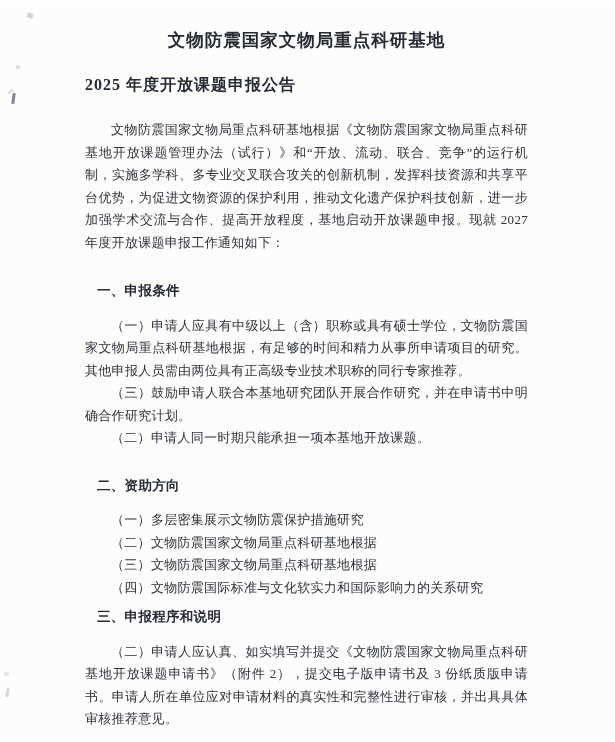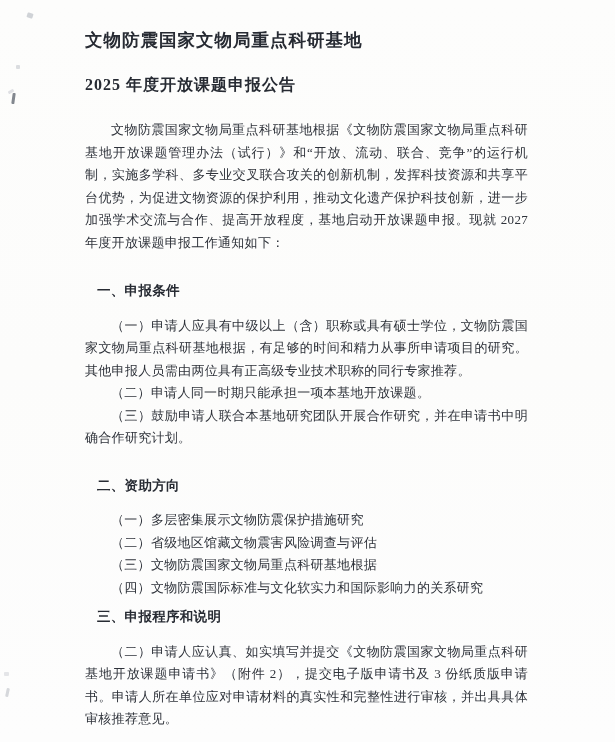--- a/index.html
+++ b/index.html
@@ -16,21 +16,21 @@
     font-family: "Liberation Serif", "DejaVu Serif", serif;
     color: #2e323a;
     box-sizing: border-box;
     padding: 30px 87px 0 85px;
   }
   .doc-title {
     margin: 0;
     font-size: 17.5px;
     line-height: 21px;
     font-weight: bold;
-    text-align: left;
+    text-align: center;
     color: #272b33;
     letter-spacing: 1px;
   }
   .doc-subtitle {
     margin: 24px 0 0 0;
     font-size: 16px;
     line-height: 20px;
     font-weight: bold;
     text-align: left;
     color: #272b33;
@@ -88,28 +88,28 @@
   <span class="speck speck-6"></span>
 
   <h1 class="doc-title">文物防震国家文物局重点科研基地</h1>
   <h2 class="doc-subtitle">2025 年度开放课题申报公告</h2>
 
   <p class="para intro">文物防震国家文物局重点科研基地根据《文物防震国家文物局重点科研基地开放课题管理办法（试行）》和“开放、流动、联合、竞争”的运行机制，实施多学科、多专业交叉联合攻关的创新机制，发挥科技资源和共享平台优势，为促进文物资源的保护利用，推动文化遗产保护科技创新，进一步加强学术交流与合作、提高开放程度，基地启动开放课题申报。现就 2027 年度开放课题申报工作通知如下：</p>
 
   <div class="section">
     <h3 class="section-heading gap-a">一、申报条件</h3>
     <p class="para">（一）申请人应具有中级以上（含）职称或具有硕士学位，文物防震国家文物局重点科研基地根据，有足够的时间和精力从事所申请项目的研究。其他申报人员需由两位具有正高级专业技术职称的同行专家推荐。</p>
+    <p class="para">（三）鼓励申请人联合本基地研究团队开展合作研究，并在申请书中明确合作研究计划。</p>
     <p class="para">（二）申请人同一时期只能承担一项本基地开放课题。</p>
-    <p class="para">（三）鼓励申请人联合本基地研究团队开展合作研究，并在申请书中明确合作研究计划。</p>
   </div>
 
   <div class="section">
     <h3 class="section-heading gap-b">二、资助方向</h3>
     <p class="para item">（一）多层密集展示文物防震保护措施研究</p>
-    <p class="para item">（二）省级地区馆藏文物震害风险调查与评估</p>
+    <p class="para item">（二）文物防震国家文物局重点科研基地根据</p>
     <p class="para item">（三）文物防震国家文物局重点科研基地根据</p>
     <p class="para item">（四）文物防震国际标准与文化软实力和国际影响力的关系研究</p>
   </div>
 
   <div class="section">
     <h3 class="section-heading gap-c">三、申报程序和说明</h3>
     <p class="para">（二）申请人应认真、如实填写并提交《文物防震国家文物局重点科研基地开放课题申请书》（附件 2），提交电子版申请书及 3 份纸质版申请书。申请人所在单位应对申请材料的真实性和完整性进行审核，并出具具体审核推荐意见。</p>
   </div>
 
 </div>

